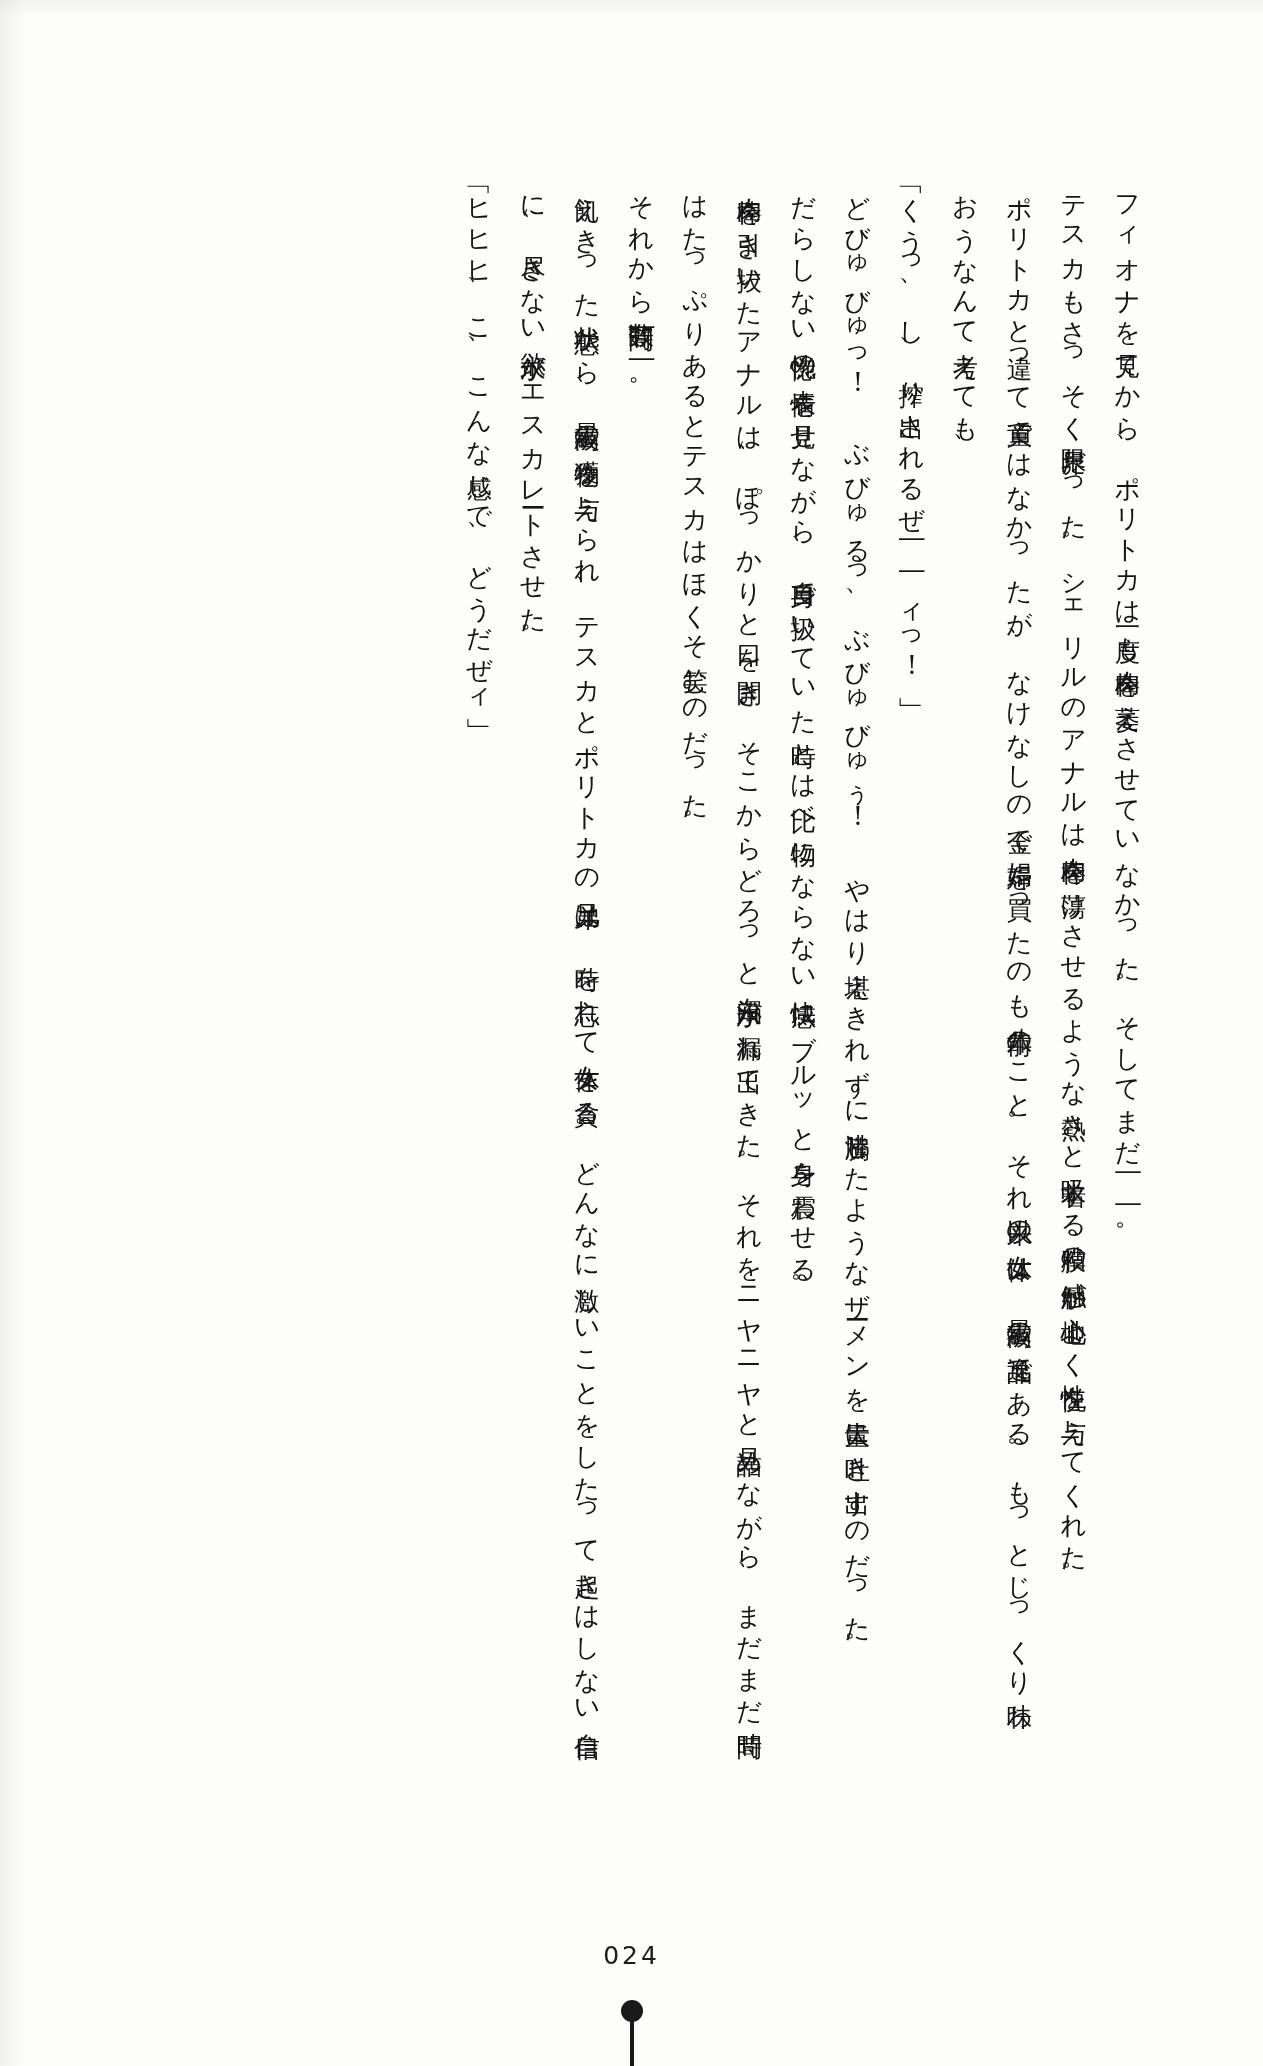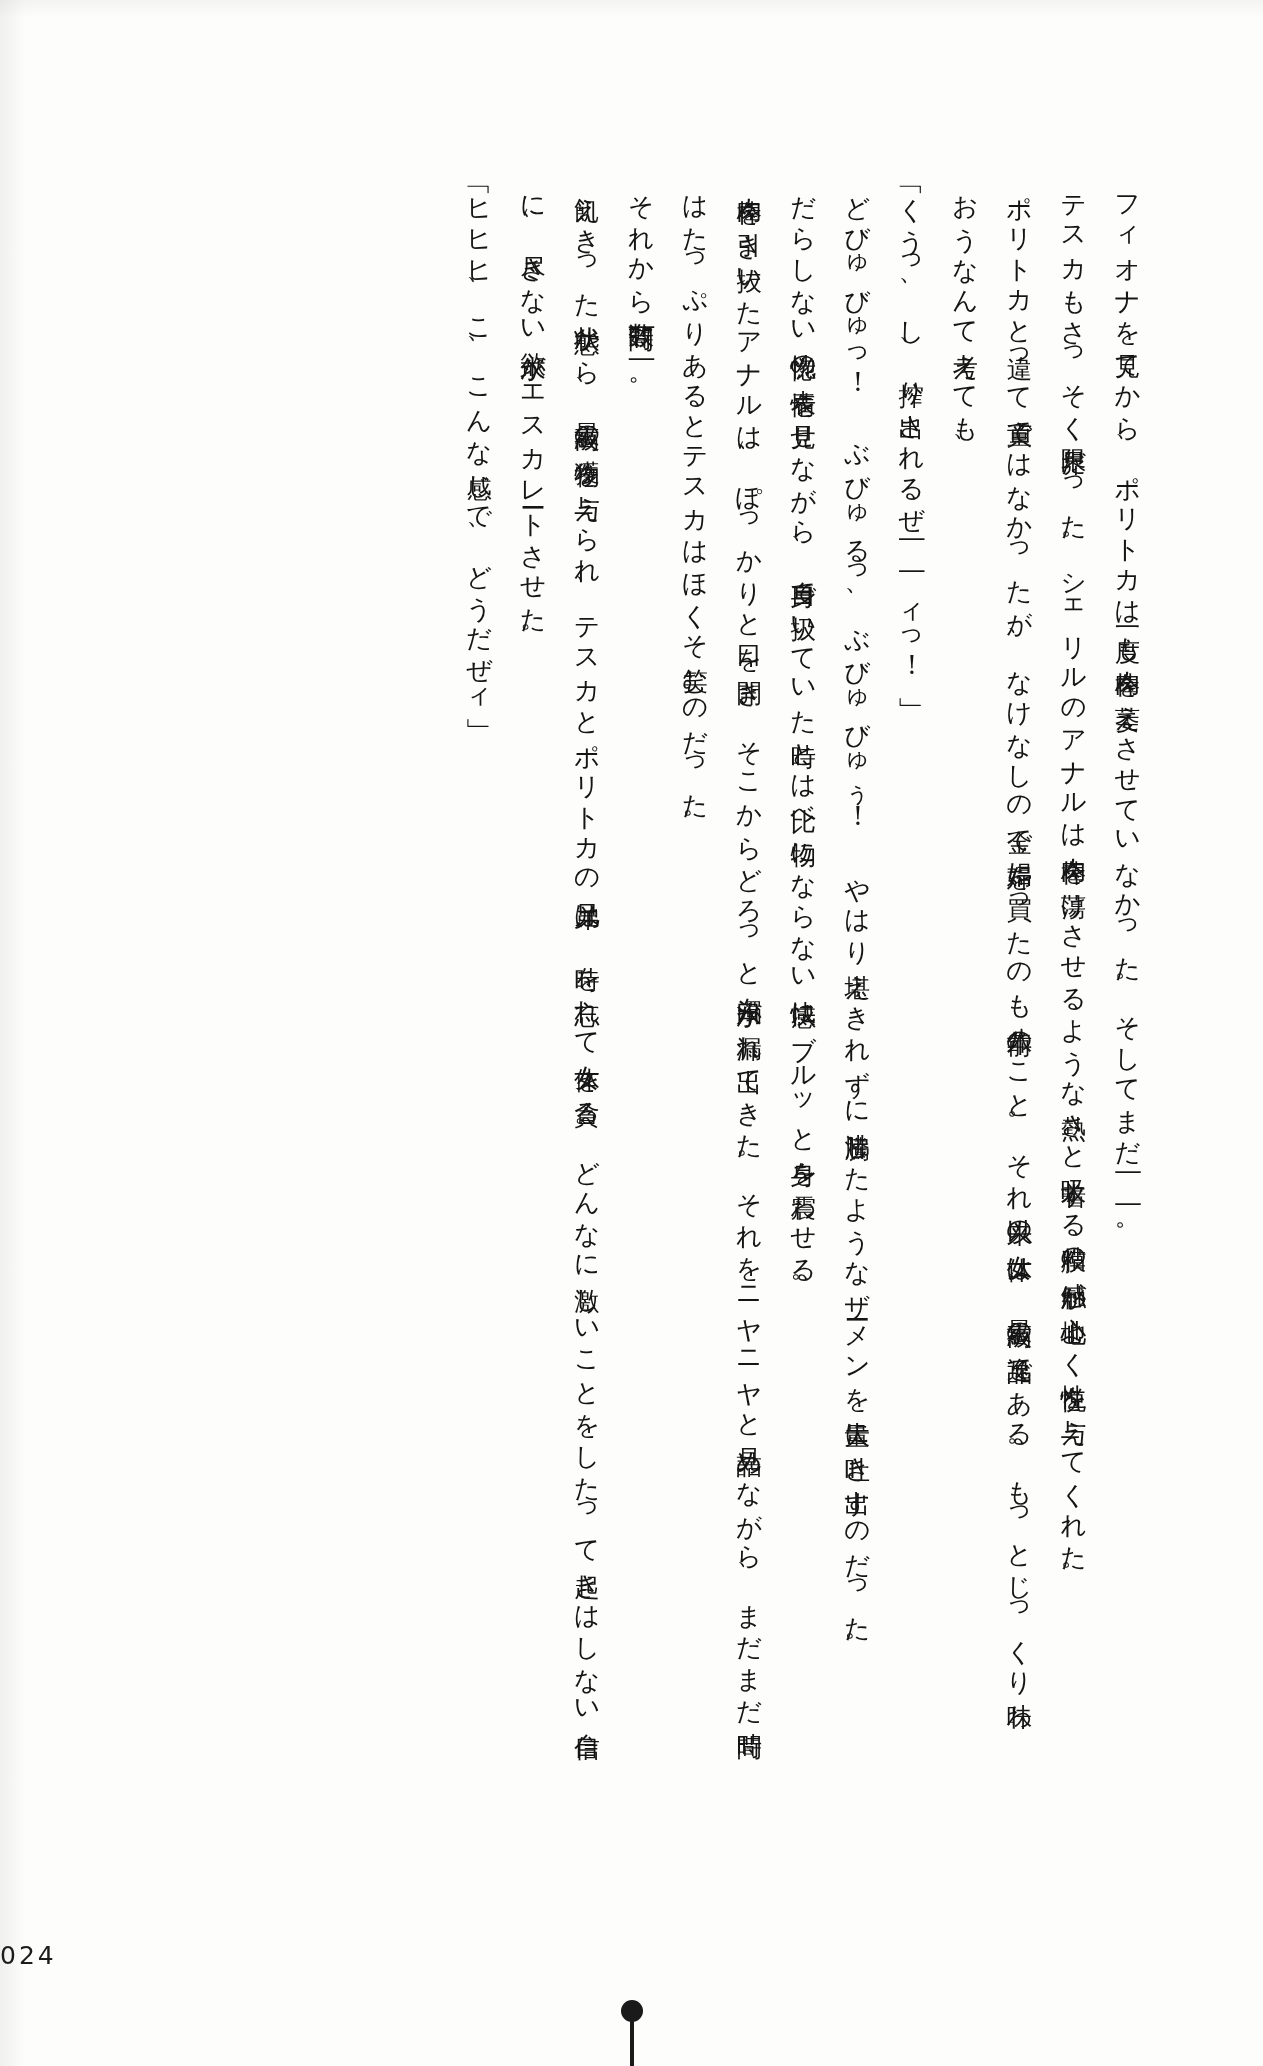--- a/index.html
+++ b/index.html
@@ -44,21 +44,21 @@
     padding: 0;
     text-indent: 0;
   }
 
   
   .folio {
     position: absolute;
     left: 0;
     right: 0;
     bottom: 96px;
-    text-align: left;
+    text-align: center;
     font-family: "DejaVu Sans", "Liberation Sans", sans-serif;
     font-size: 25px;
     letter-spacing: 3px;
     color: #1c1c1c;
   }
 
   
   .bind-mark {
     position: absolute;
     left: 50%;

